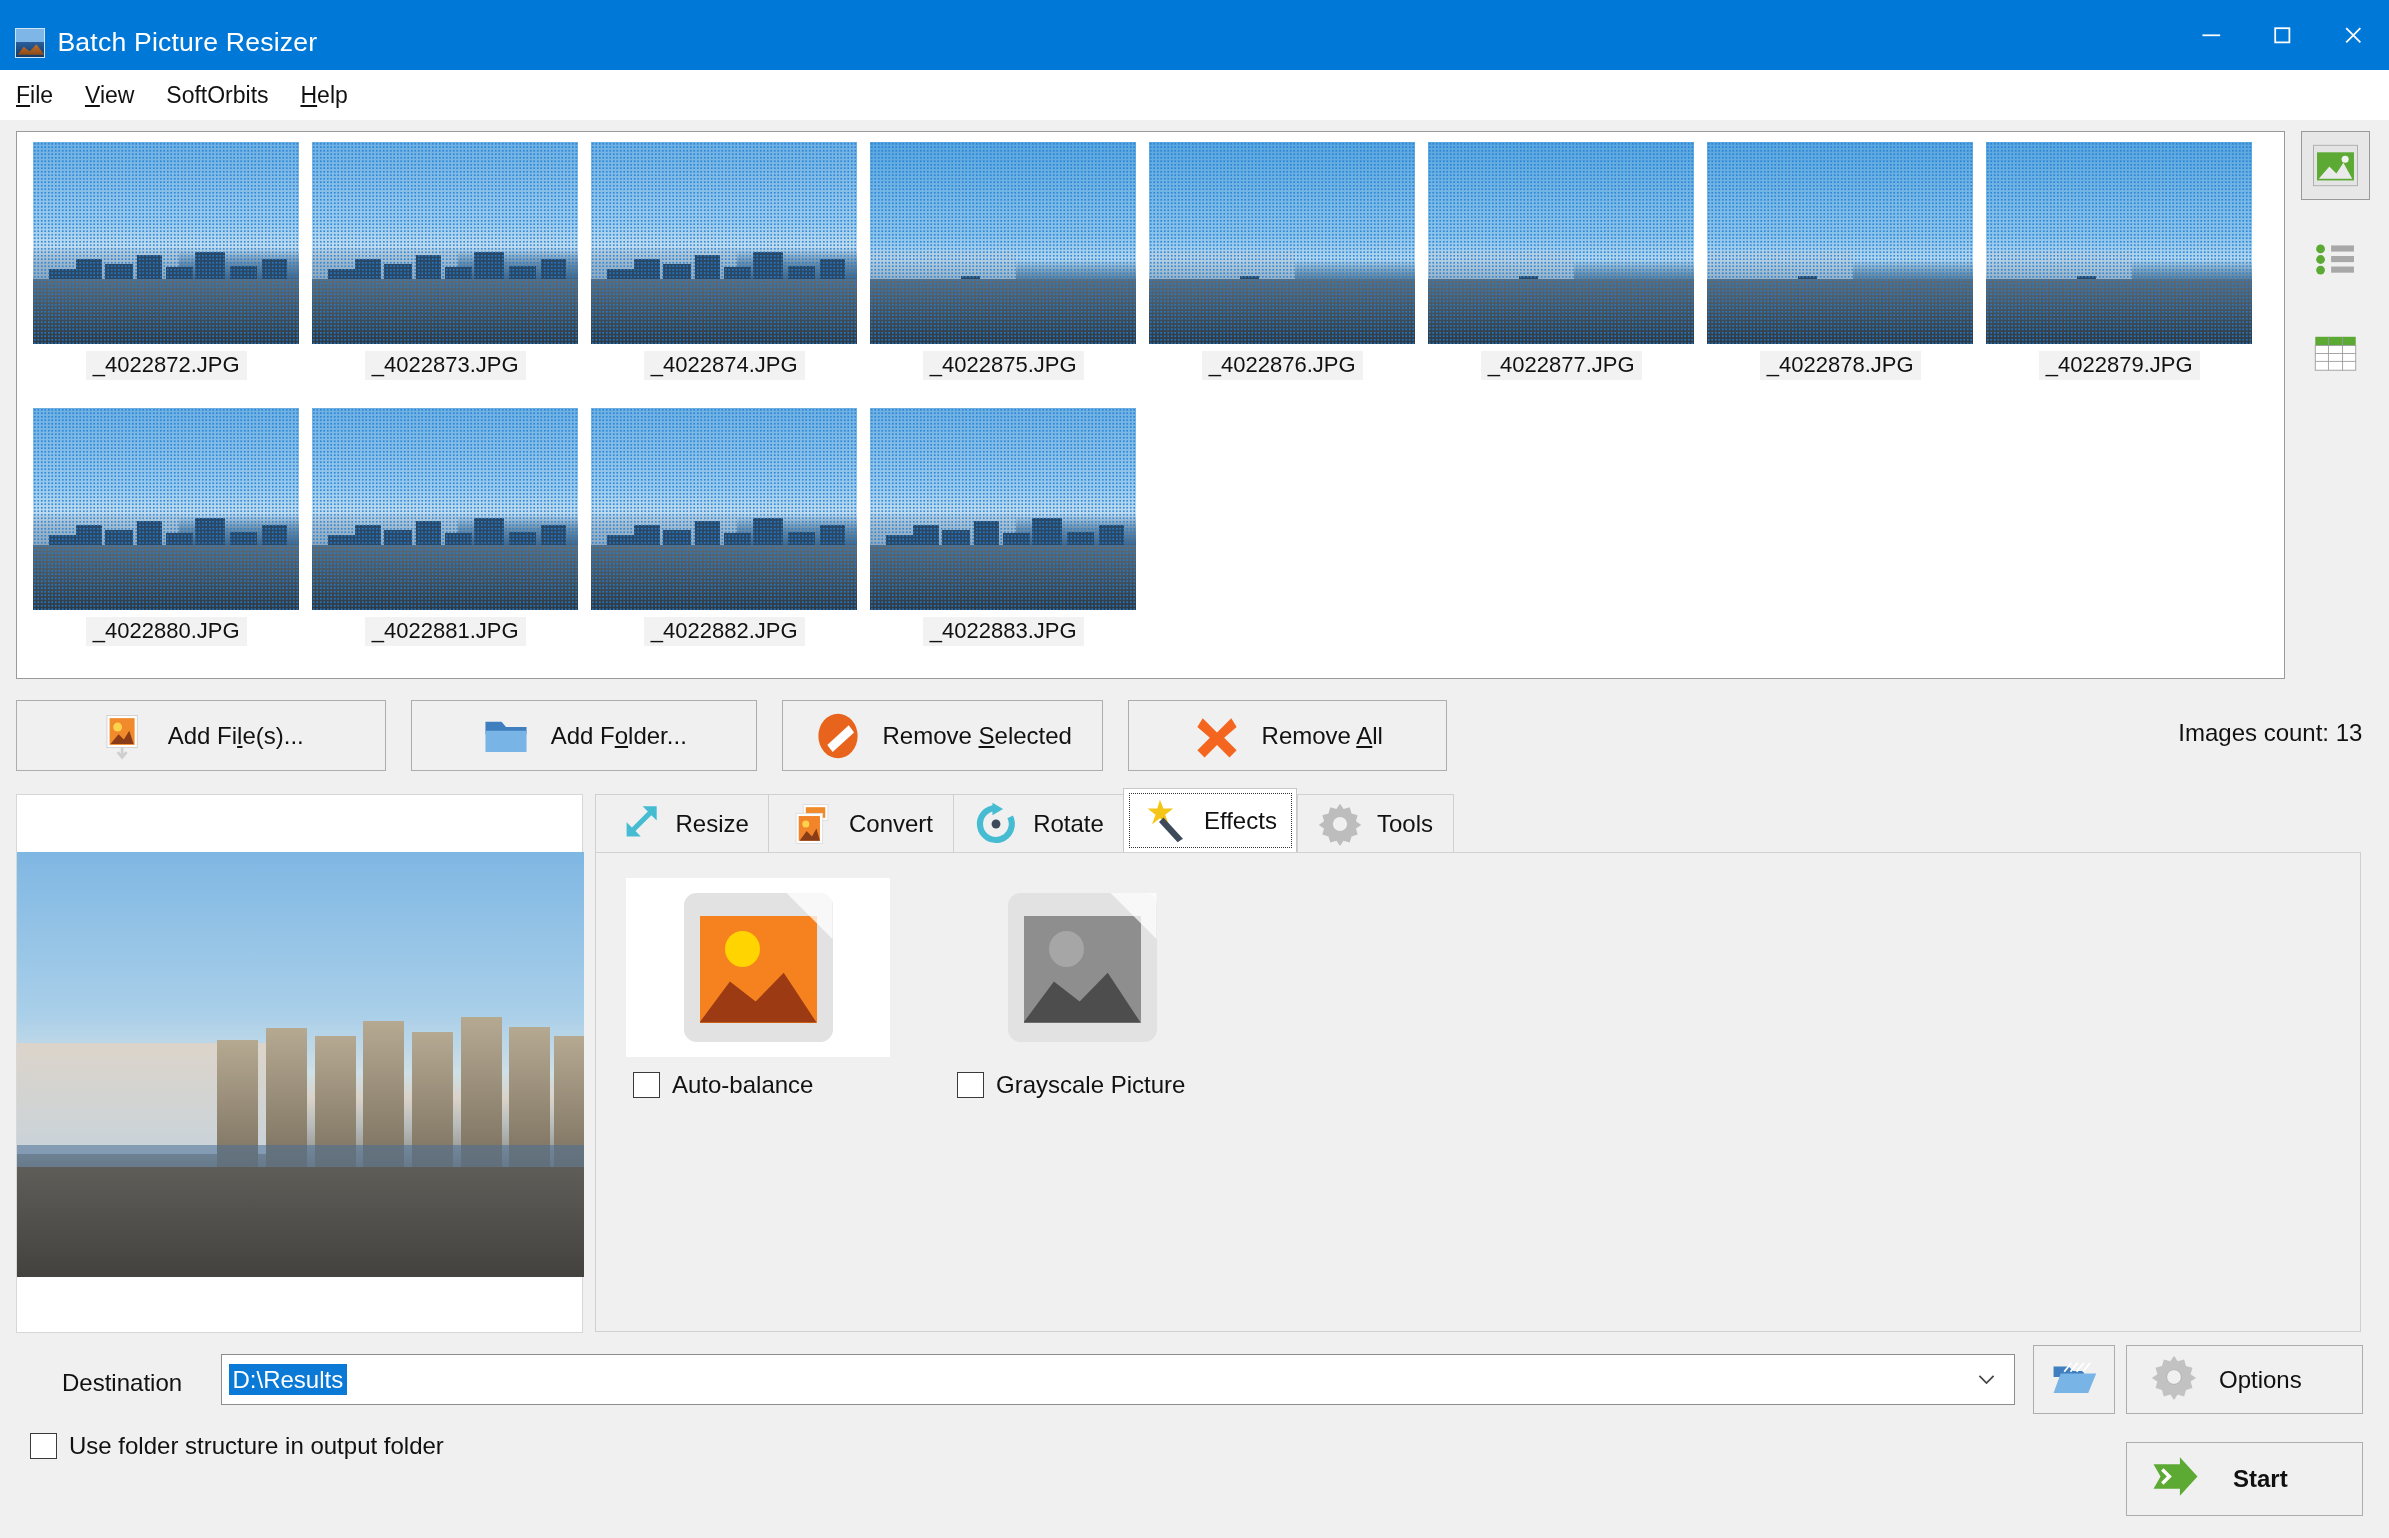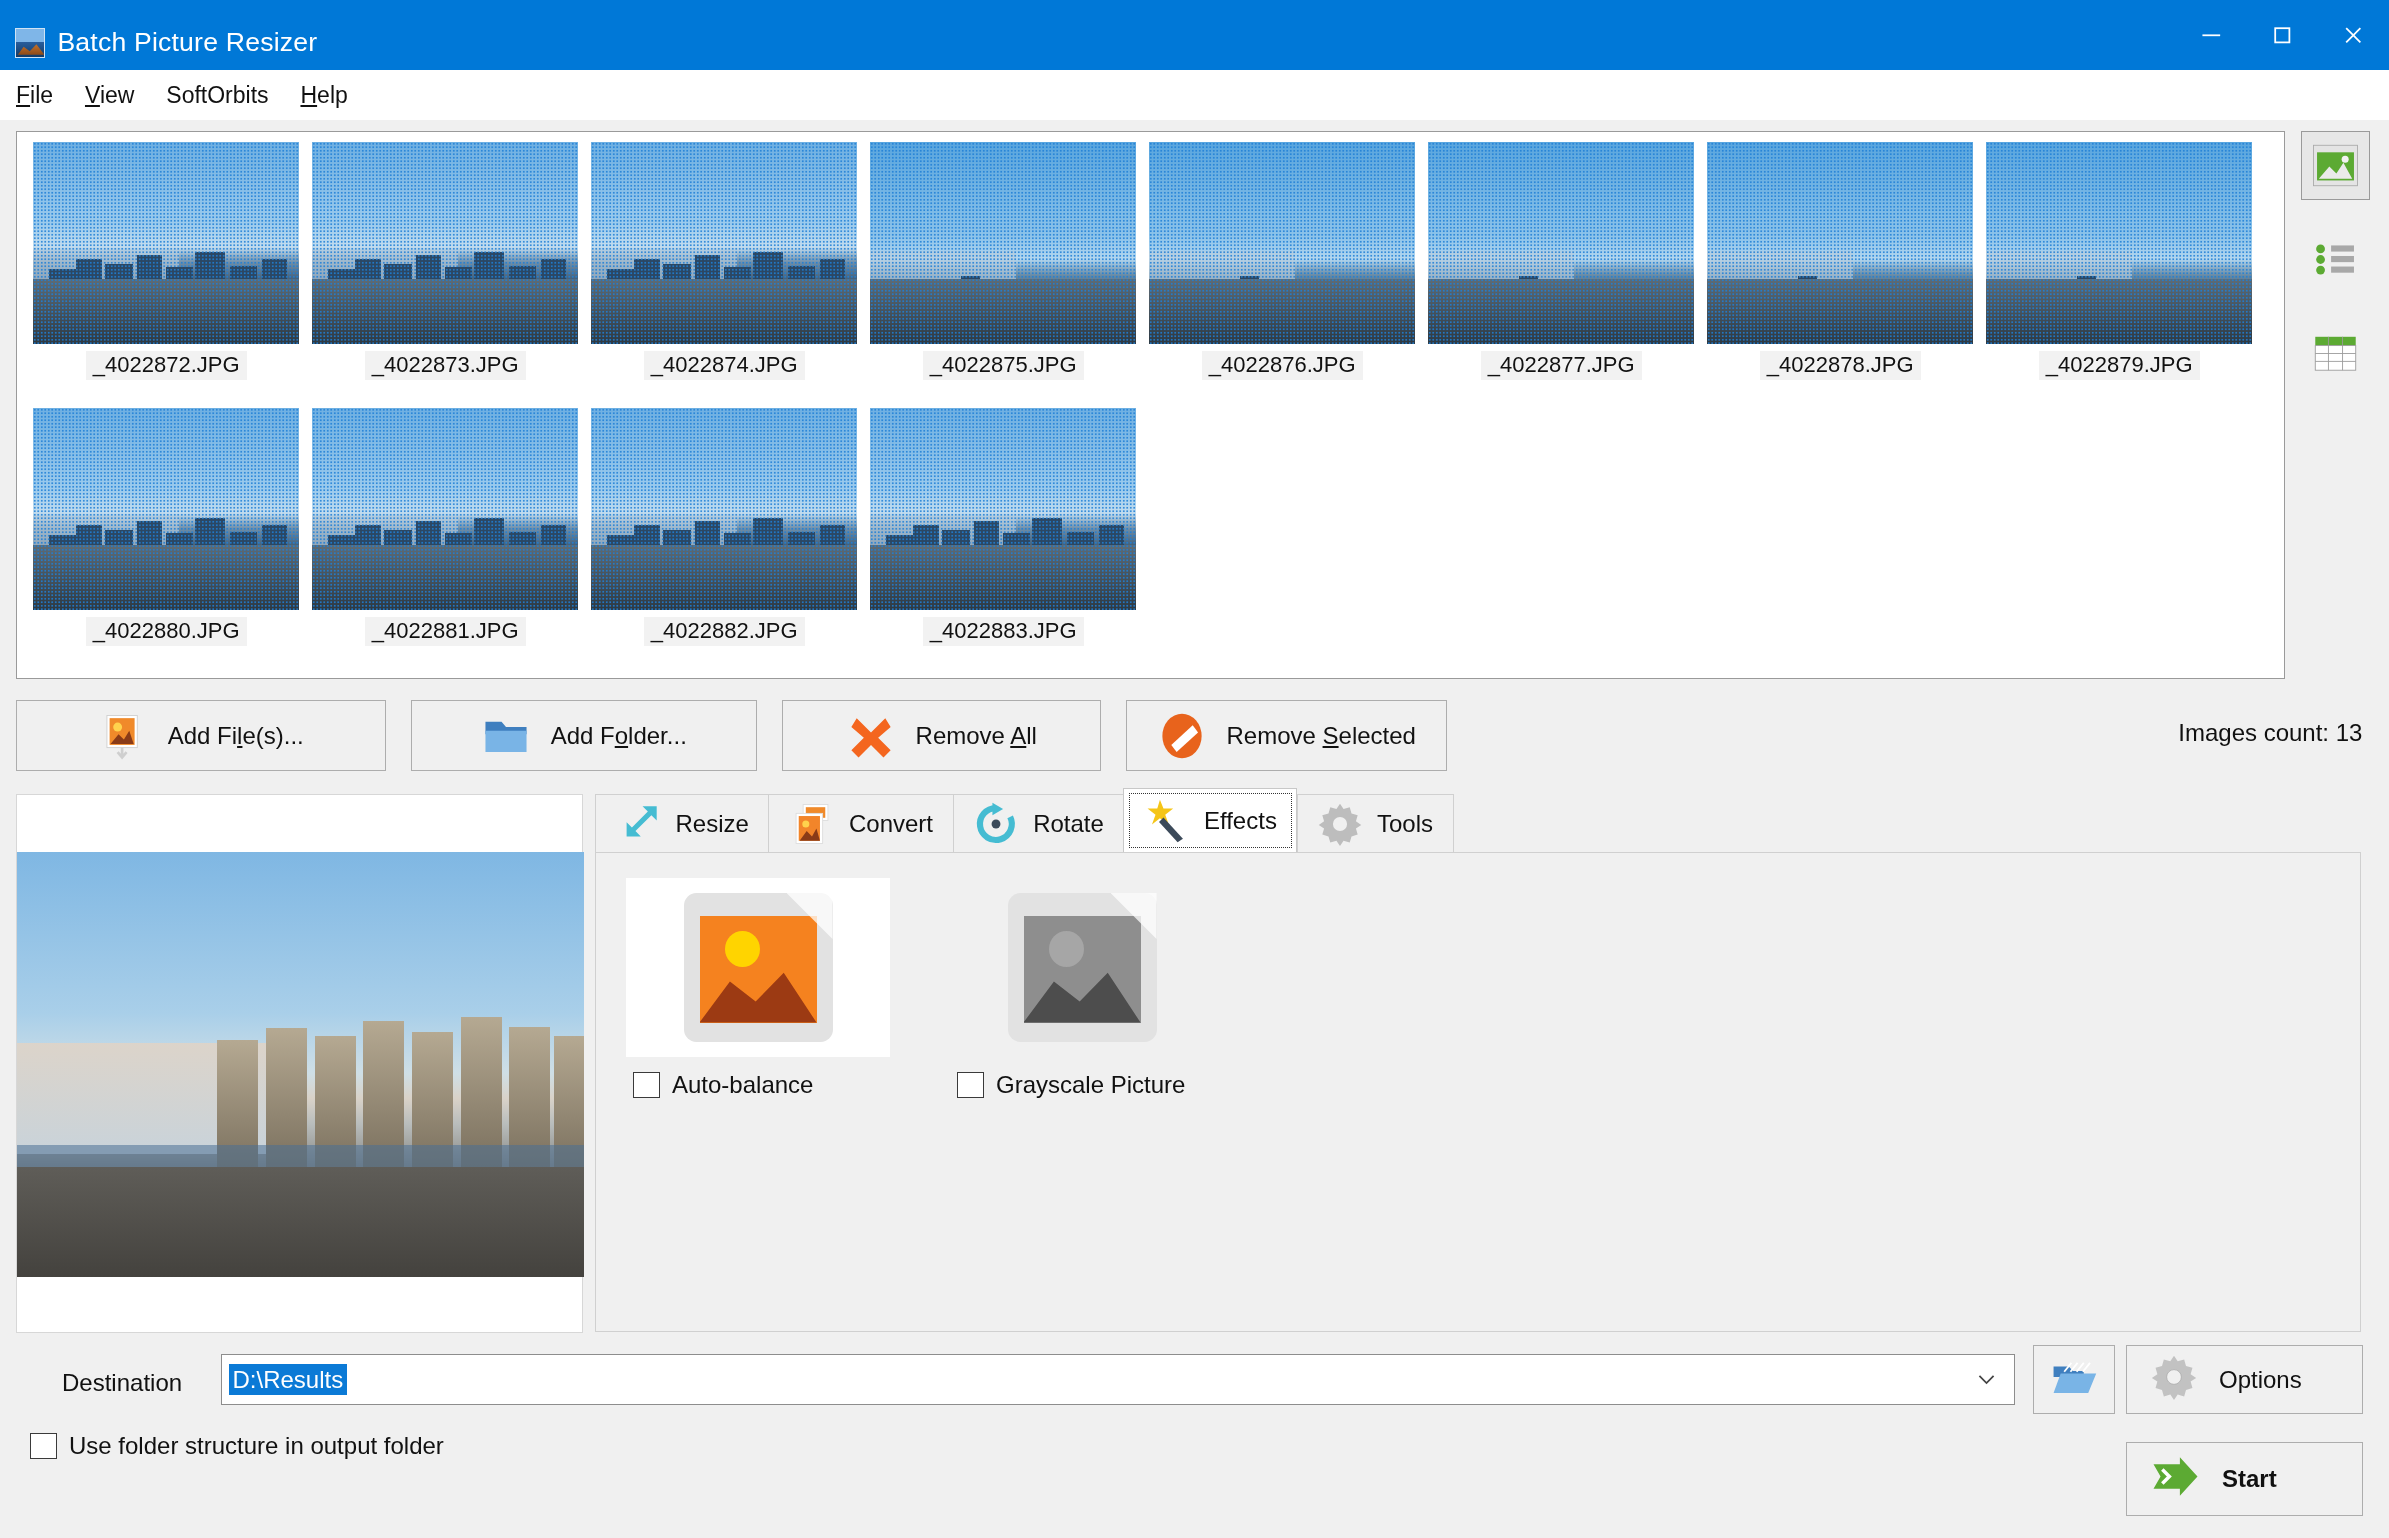--- a/index.html
+++ b/index.html
@@ -147,21 +147,21 @@
     position: absolute; left: 2033px; top: 1345px; width: 82px; height: 69px;
     background: #f0f0f0; border: 0.9px solid #adadad; display: flex; align-items: center; justify-content: center;
   }
   .opt-btn {
     position: absolute; left: 2126px; top: 1345px; width: 237px; height: 69px;
     background: #f0f0f0; border: 0.9px solid #adadad; display: flex; align-items: center; gap: 21px; padding-left: 23px;
     font-size: 24px; color: #111;
   }
   .start-btn {
     position: absolute; left: 2126px; top: 1442px; width: 237px; height: 74px;
-    background: #f0f0f0; border: 0.9px solid #adadad; display: flex; align-items: center; gap: 21px; padding-left: 23px;
+    background: #f0f0f0; border: 0.9px solid #adadad; display: flex; align-items: center; gap: 32px; padding-left: 23px;
     font-size: 24px; color: #111; font-weight: bold;
   }
   .usefolder { position: absolute; left: 30px; top: 1432px; display: flex; align-items: center; gap: 12.4px; }
   .usefolder .lbl { font-size: 24px; color: #111; }
 </style>
 </head>
 <body>
 
 <div class="app">
 
@@ -461,40 +461,40 @@
         <svg width="50" height="50" viewBox="0 0 56 56">
           <path d="M5 12 h18 l5 6 h23 v8 H5 Z" fill="#3f7fbf"></path>
           <path d="M5 22 h46 v24 H5 Z" fill="#79b4e6"></path>
         </svg>
       </span>
       <span>
         <span>Add F</span><u>o</u><span>lder...</span>
       </span>
     </div>
 
-    <div class="abtn" style="width:319px">
-      <span class="icn">
-        <svg width="50" height="50" viewBox="0 0 56 56">
-          <path d="M12 8 L28 24 L44 8 L50 18 L36 30 L50 44 L42 52 L28 38 L14 52 L6 44 L20 30 L6 18 Z" fill="#f4661f"></path>
-        </svg>
-      </span>
-      <span>
-        <span>Remove </span><u>A</u><span>ll</span>
-      </span>
-    </div>
-
     <div class="abtn" style="width:321px">
       <span class="icn">
         <svg width="50" height="50" viewBox="0 0 56 56">
           <ellipse cx="28" cy="28" rx="22" ry="25" fill="#e8631c"></ellipse>
           <path d="M16 38 L40 16 L46 24 L22 46 Z" fill="#fff"></path>
         </svg>
       </span>
       <span>
         <span>Remove </span><u>S</u><span>elected</span>
+      </span>
+    </div>
+
+    <div class="abtn" style="width:319px">
+      <span class="icn">
+        <svg width="50" height="50" viewBox="0 0 56 56">
+          <path d="M12 8 L28 24 L44 8 L50 18 L36 30 L50 44 L42 52 L28 38 L14 52 L6 44 L20 30 L6 18 Z" fill="#f4661f"></path>
+        </svg>
+      </span>
+      <span>
+        <span>Remove </span><u>A</u><span>ll</span>
       </span>
     </div>
   </div>
 
   <div class="count">Images count: 13</div>
 
   <div class="preview">
     <div class="preview-img">
       <div class="pv-ice"></div>
       <div class="pv-towers">

